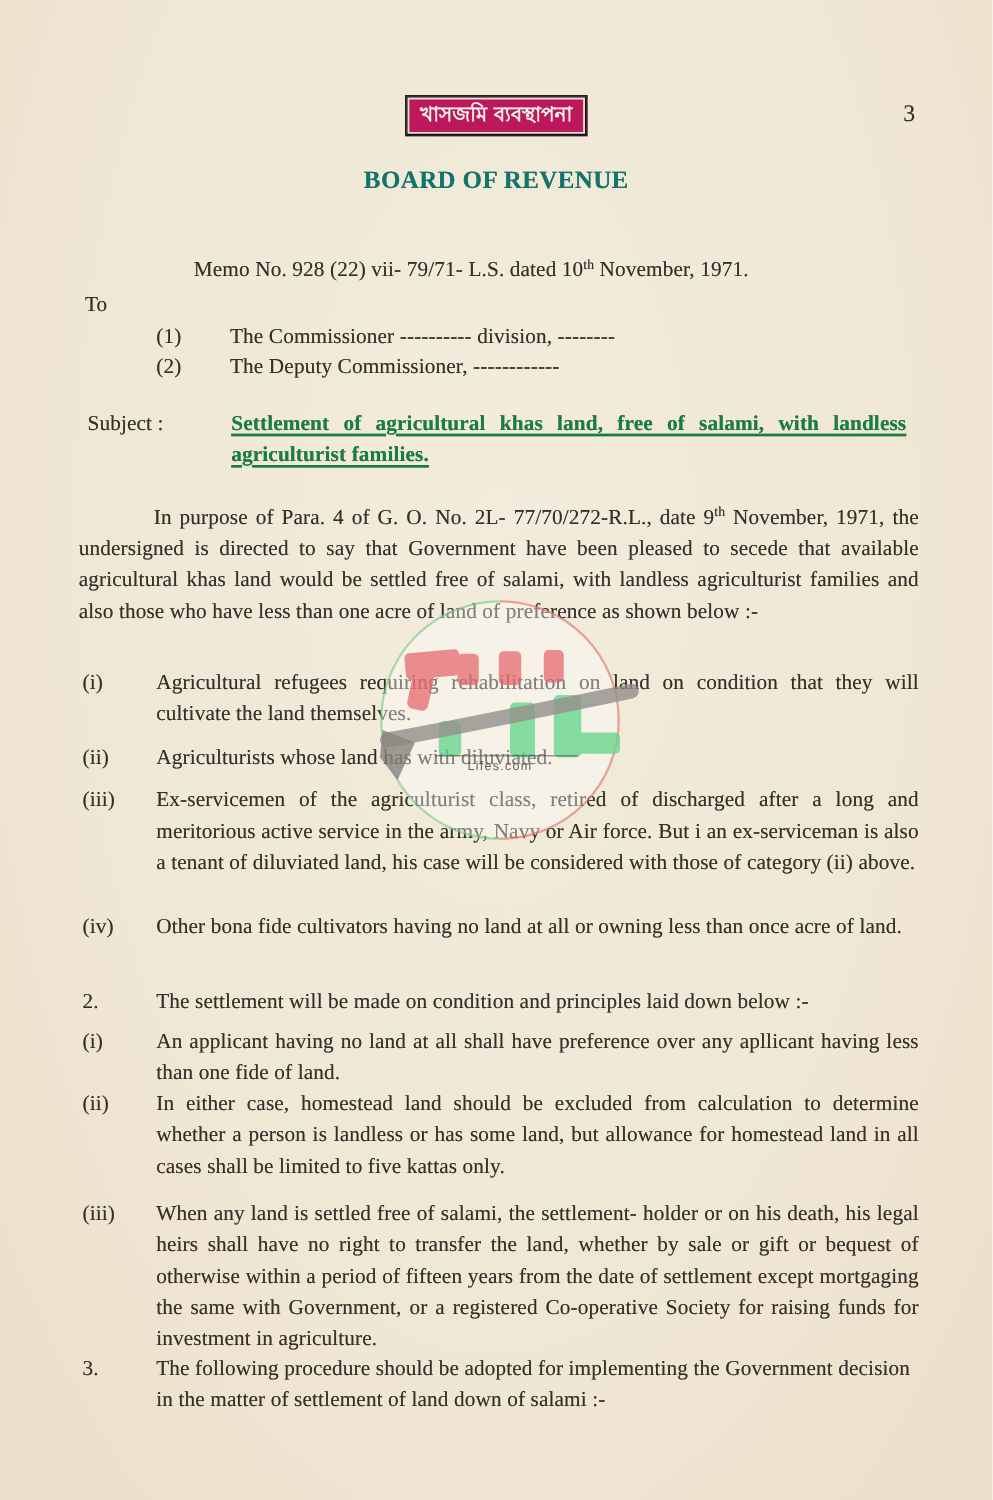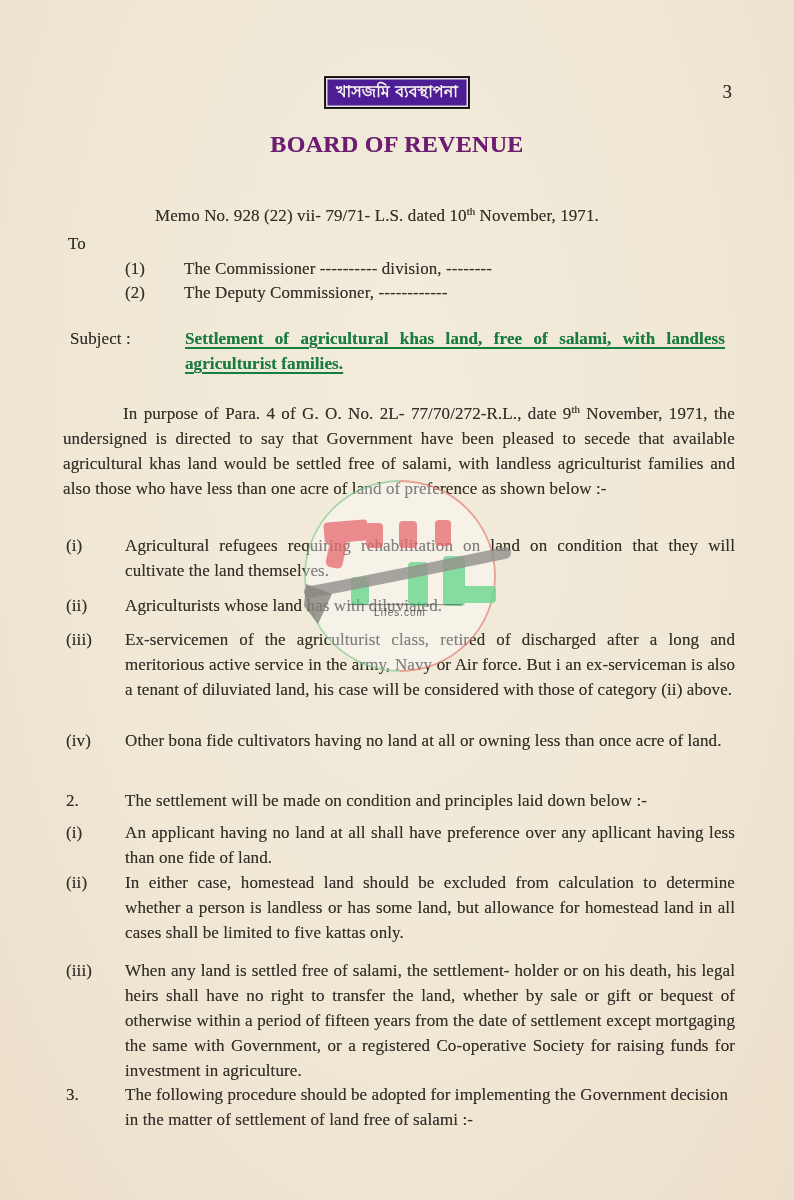--- a/index.html
+++ b/index.html
@@ -13,30 +13,30 @@
   .abs { position: absolute; }
   .doc-text {
     font-size: 17px; line-height: 25px; letter-spacing: 0.1px;
     text-shadow: 0 0 0.5px rgba(51,48,42,0.55);
   }
   .center { left: 0; right: 0; text-align: center; }
 
   
   .bn-box {
     display: inline-block;
-    background: #4c1d95; color: #f6f3ea;
+    background: #be185d; color: #f6f3ea;
     font-family: "DejaVu Sans", "Liberation Sans", sans-serif;
     font-size: 16px; line-height: 22px; font-weight: bold;
     padding: 4px 11px 5px 11px;
     border: 1px solid #23211e;
     box-shadow: inset 0 0 0 1px #0f0e0c, inset 0 0 0 2.5px rgba(243,239,229,0.92);
   }
   .page-number { font-size: 19px; text-shadow: 0 0 0.5px rgba(51,48,42,0.55); }
 
-  .main-title { font-size: 24px; line-height: 26px; font-weight: bold; color: #701a75; letter-spacing: 0.3px; text-shadow: 0 0 0.5px rgba(38,34,29,0.6); }
+  .main-title { font-size: 20px; line-height: 26px; font-weight: bold; color: #0f766e; letter-spacing: 0.3px; text-shadow: 0 0 0.5px rgba(38,34,29,0.6); }
 
   sup.ord { font-size: 11px; line-height: 0; vertical-align: 6px; letter-spacing: 0; }
 
   .row { display: flex; }
   .row .num { flex: 0 0 59px; }
   .row .txt { flex: 1 1 auto; text-align: justify; }
   .row .txt.left { text-align: left; }
 
   .subject-row { display: flex; }
   .subject-label { flex: 0 0 115px; }
@@ -116,21 +116,21 @@
     <span class="num">(ii)</span>
     <span class="txt">In either case, homestead land should be excluded from calculation to determine whether a person is landless or has some land, but allowance for homestead land in all cases shall be limited to five kattas only.</span>
   </div>
   <div class="abs doc-text row" style="top: 958px; left: 66px; width: 669px;">
     <span class="num">(iii)</span>
     <span class="txt">When any land is settled free of salami, the settlement- holder or on his death, his legal heirs shall have no right to transfer the land, whether by sale or gift or bequest of otherwise within a period of fifteen years from the date of settlement except mortgaging the same with Government, or a registered Co-operative Society for raising funds for investment in agriculture.</span>
   </div>
 
   <div class="abs doc-text row" style="top: 1082px; left: 66px; width: 669px;">
     <span class="num">3.</span>
-    <span class="txt left">The following procedure should be adopted for implementing the Government decision in the matter of settlement of land free of salami :-</span>
+    <span class="txt left">The following procedure should be adopted for implementing the Government decision in the matter of settlement of land down of salami :-</span>
   </div>
 
   <div class="abs watermark" style="top: 456px; left: 280px; width: 240px; height: 240px;">
     <svg width="240" height="240" viewBox="0 0 240 240">
 
       <circle cx="120" cy="120" r="95" fill="rgba(255,255,255,0.42)"></circle>
 
       <path d="M 120 25 A 95 95 0 0 0 120 215" fill="none" stroke="#7fcb8f" stroke-width="1.8" opacity="0.7"></path>
       <path d="M 120 25 A 95 95 0 0 1 120 215" fill="none" stroke="#e0766b" stroke-width="1.8" opacity="0.7"></path>
 

